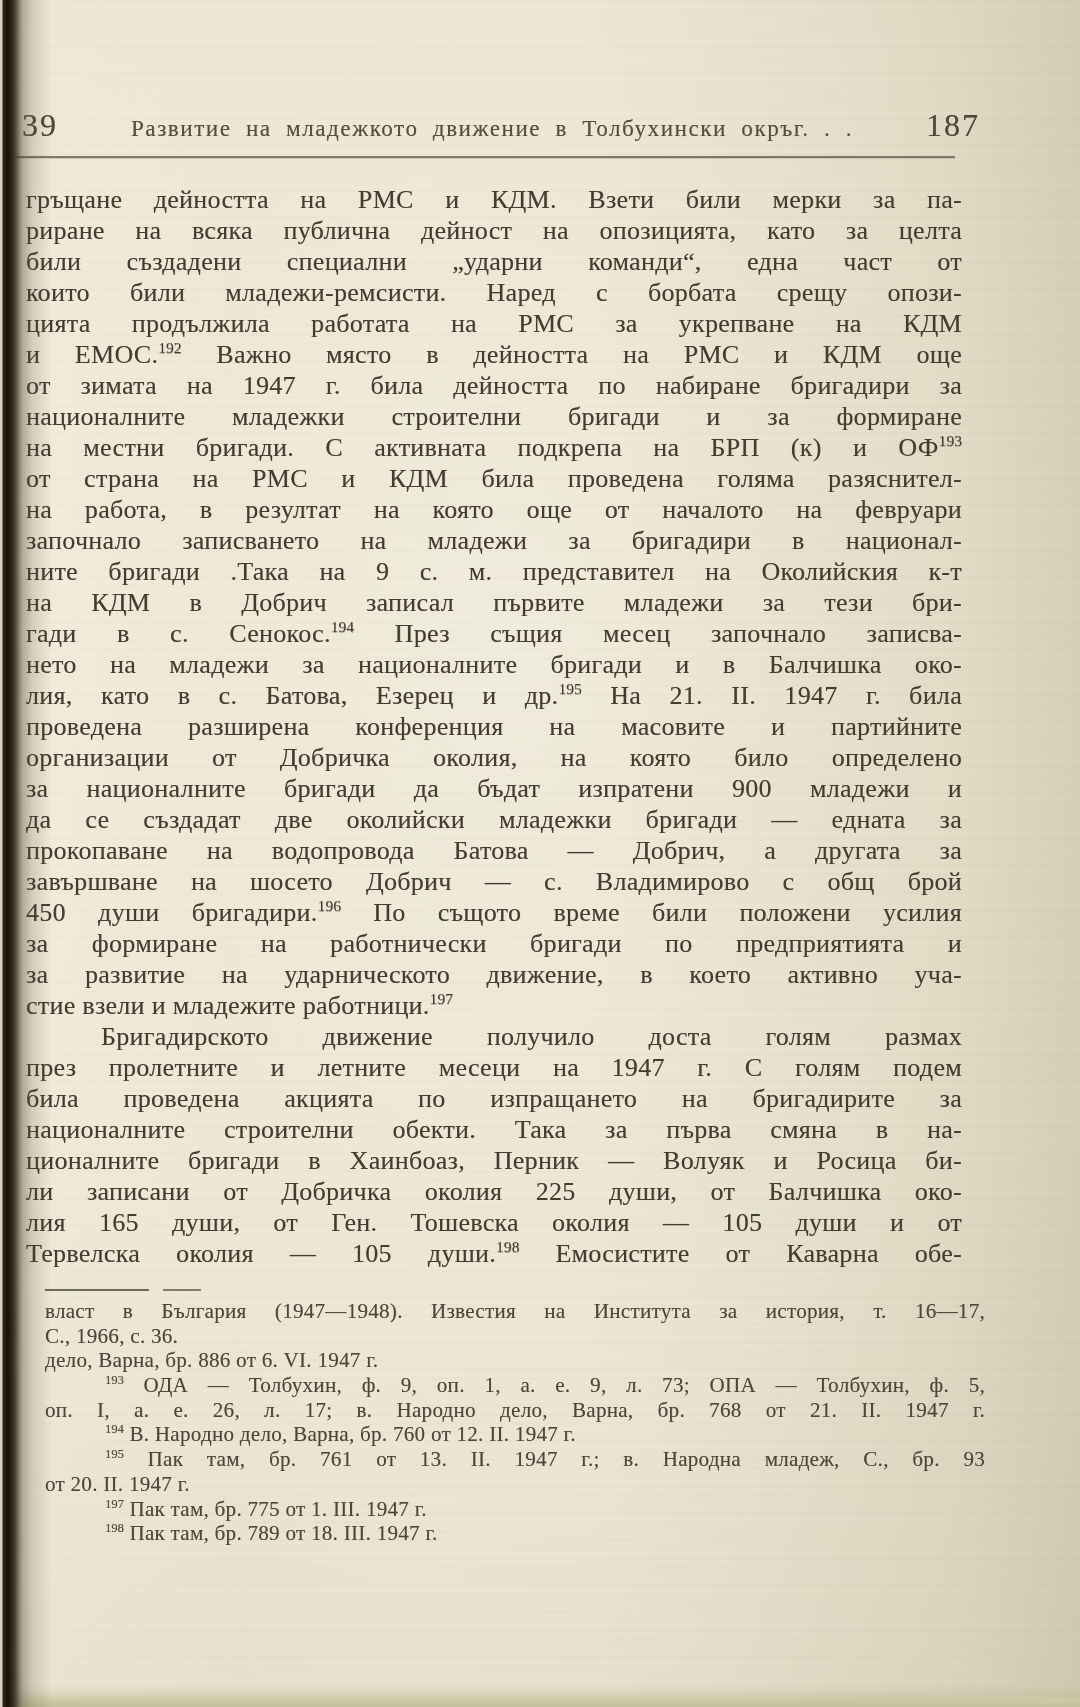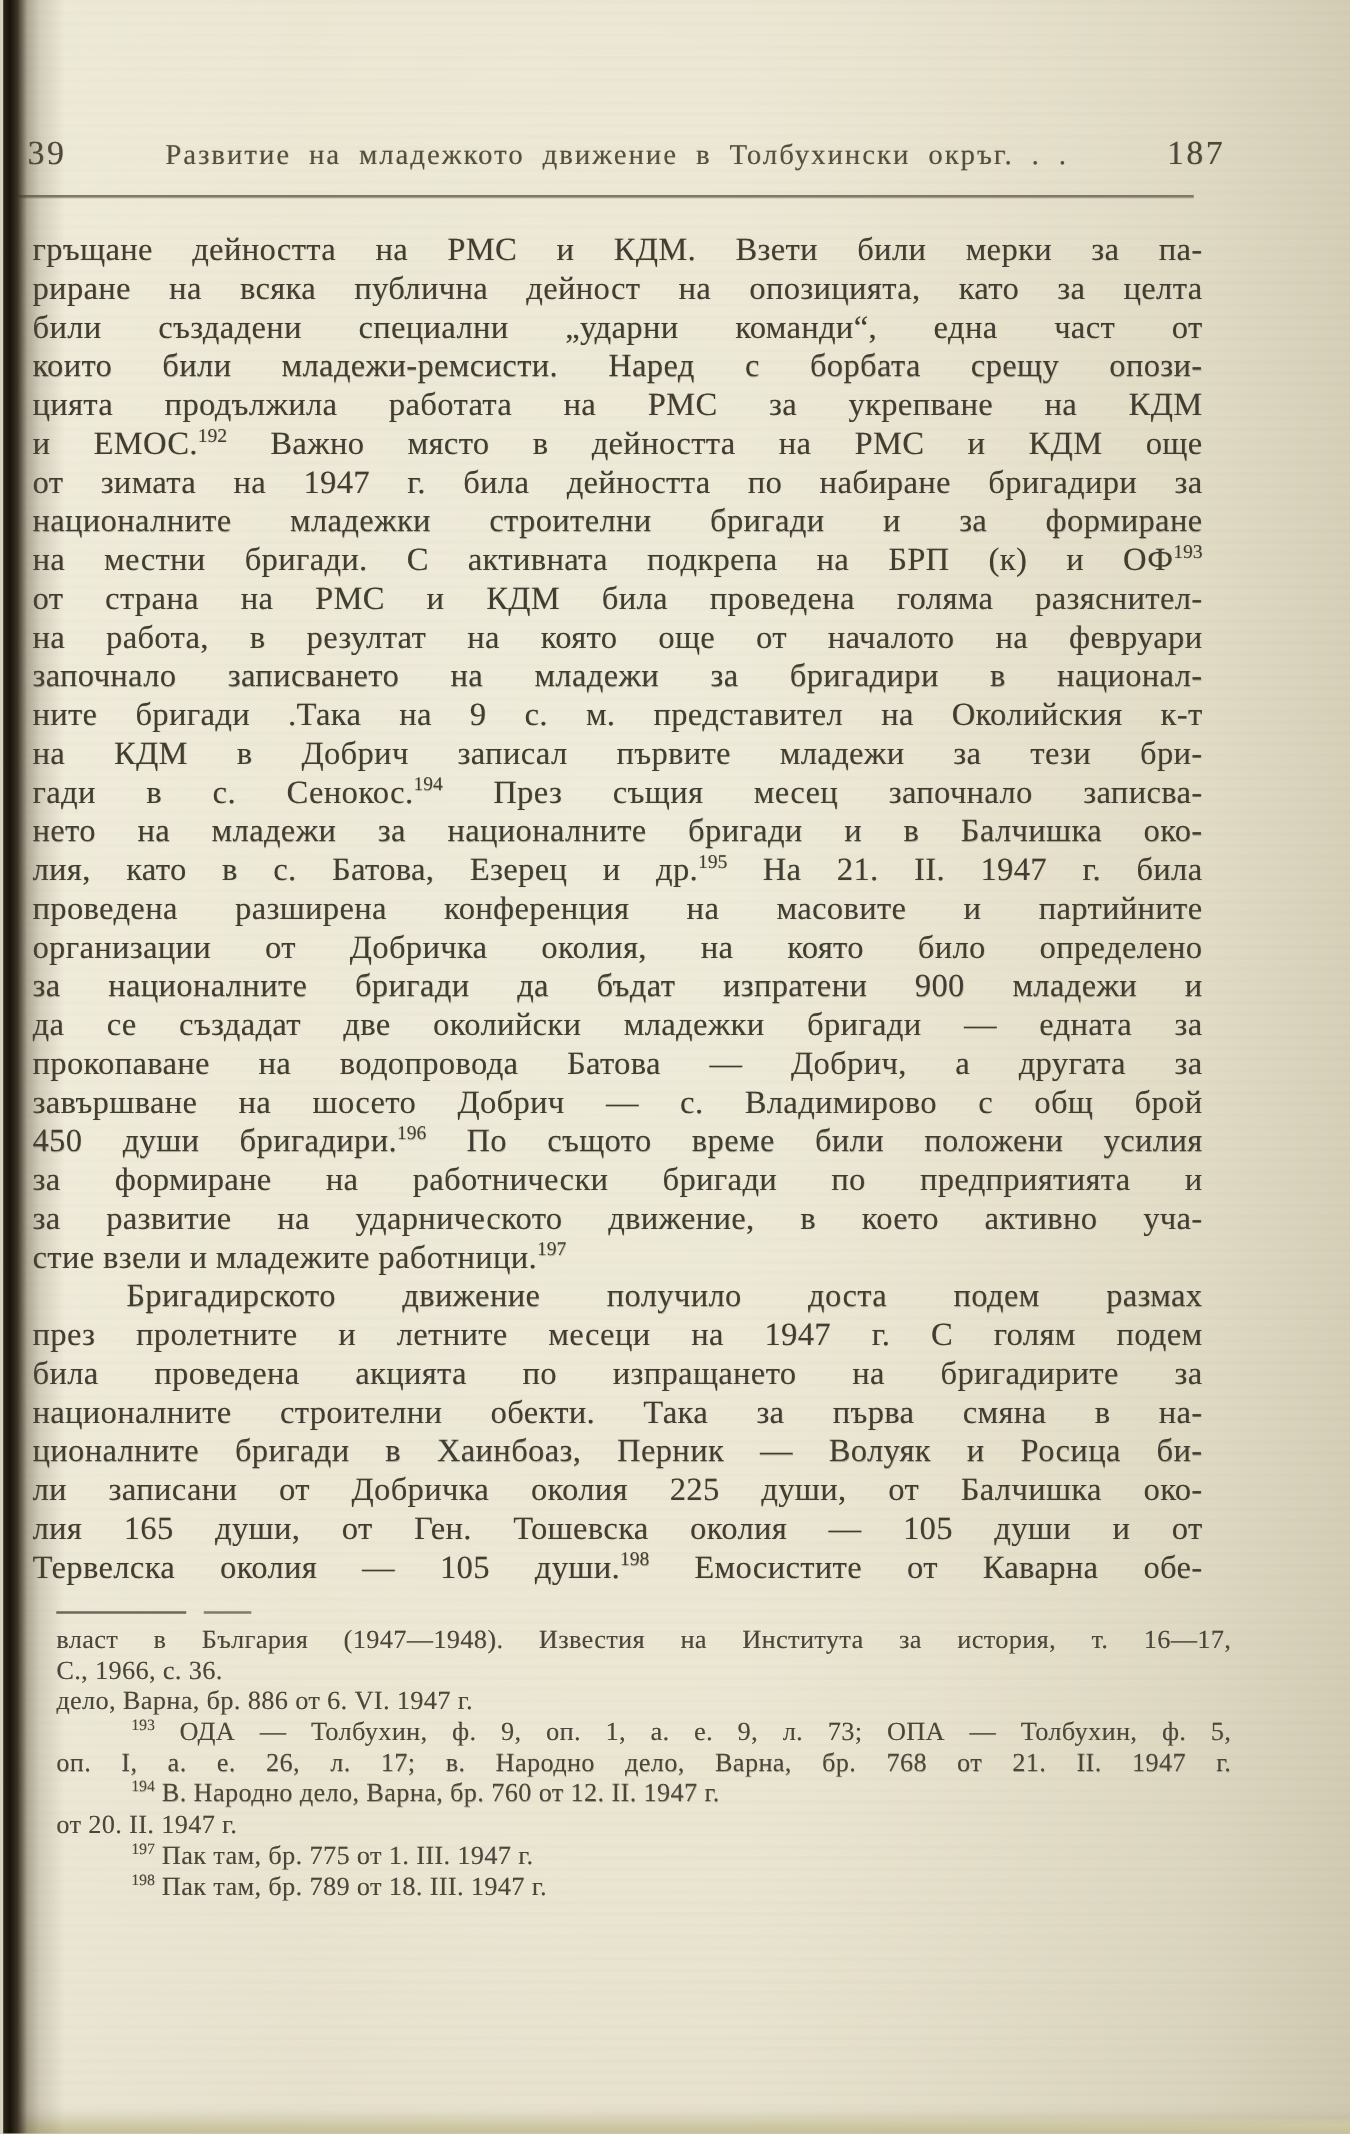--- a/index.html
+++ b/index.html
@@ -30,21 +30,21 @@
       rgba(178,168,128,0) 0%,
       rgba(178,168,128,0.22) 40%,
       #cfc8a4 70%, #c5be9a 100%);
     z-index:2;
   }
   .page-header{
     position:absolute;top:107px;left:22px;width:958px;
     display:flex;align-items:baseline;
     color:#4e483a;
   }
-  .pnum{font-size:27px;letter-spacing:2px;text-shadow:0.3px 0.3px 0.6px rgba(70,64,52,0.45);}
+  .pnum{font-size:32px;letter-spacing:2px;text-shadow:0.3px 0.3px 0.6px rgba(70,64,52,0.45);}
   .running-title{
     flex:1;text-align:center;
     font-size:23px;letter-spacing:1.6px;word-spacing:7px;
     color:#544e3e;white-space:nowrap;overflow:hidden;
     text-shadow:0.3px 0.3px 0.6px rgba(70,64,52,0.40);
   }
   .header-rule{
     position:absolute;top:156px;left:13px;width:942px;height:2px;
     background:#7f7869;box-shadow:0 1px 0 rgba(130,120,100,0.28);
   }
@@ -107,40 +107,41 @@
       <div class="bline just">проведена разширена конференция на масовите и партийните</div>
       <div class="bline just">организации от Добричка околия, на която било определено</div>
       <div class="bline just">за националните бригади да бъдат изпратени 900 младежи и</div>
       <div class="bline just">да се създадат две околийски младежки бригади — едната за</div>
       <div class="bline just">прокопаване на водопровода Батова — Добрич, а другата за</div>
       <div class="bline just">завършване на шосето Добрич — с. Владимирово с общ брой</div>
       <div class="bline just">450 души бригадири.<sup class="fn-ref">196</sup> По същото време били положени усилия</div>
       <div class="bline just">за формиране на работнически бригади по предприятията и</div>
       <div class="bline just">за развитие на ударническото движение, в което активно уча-</div>
       <div class="bline">стие взели и младежите работници.<sup class="fn-ref">197</sup></div>
-      <div class="bline just pindent">Бригадирското движение получило доста подем размах</div>
+      <div class="bline just pindent">Бригадирското движение получило доста голям размах</div>
       <div class="bline just">през пролетните и летните месеци на 1947 г. С голям подем</div>
       <div class="bline just">била проведена акцията по изпращането на бригадирите за</div>
       <div class="bline just">националните строителни обекти. Така за първа смяна в на-</div>
       <div class="bline just">ционалните бригади в Хаинбоаз, Перник — Волуяк и Росица би-</div>
       <div class="bline just">ли записани от Добричка околия 225 души, от Балчишка око-</div>
       <div class="bline just">лия 165 души, от Ген. Тошевска околия — 105 души и от</div>
       <div class="bline just">Тервелска околия — 105 души.<sup class="fn-ref">198</sup> Емосистите от Каварна обе-</div>
     </main>
 
   <div class="footnote-sep">
     <span class="seg seg1"></span><span class="seg seg2"></span>
   </div>
 
   <section class="footnotes">
       <div class="fline just">власт в България (1947—1948). Известия на Института за история, т. 16—17,</div>
       <div class="fline">С., 1966, с. 36.</div>
       <div class="fline">дело, Варна, бр. 886 от 6. VI. 1947 г.</div>
       <div class="fline just findent"><sup class="fn-ref">193</sup> ОДА — Толбухин, ф. 9, оп. 1, а. е. 9, л. 73; ОПА — Толбухин, ф. 5,</div>
       <div class="fline just">оп. I, а. е. 26, л. 17; в. Народно дело, Варна, бр. 768 от 21. II. 1947 г.</div>
       <div class="fline findent"><sup class="fn-ref">194</sup> В. Народно дело, Варна, бр. 760 от 12. II. 1947 г.</div>
+      <div class="fline just findent"><sup class="fn-ref">195</sup> Пак там, бр. 761 от 13. II. 1947 г.; в. Народна младеж, С., бр. 93</div>
       <div class="fline">от 20. II. 1947 г.</div>
       <div class="fline findent"><sup class="fn-ref">197</sup> Пак там, бр. 775 от 1. III. 1947 г.</div>
       <div class="fline findent"><sup class="fn-ref">198</sup> Пак там, бр. 789 от 18. III. 1947 г.</div>
     </section>
 
   <div class="bottom-edge"></div>
 </div>
 
 </body></html>

